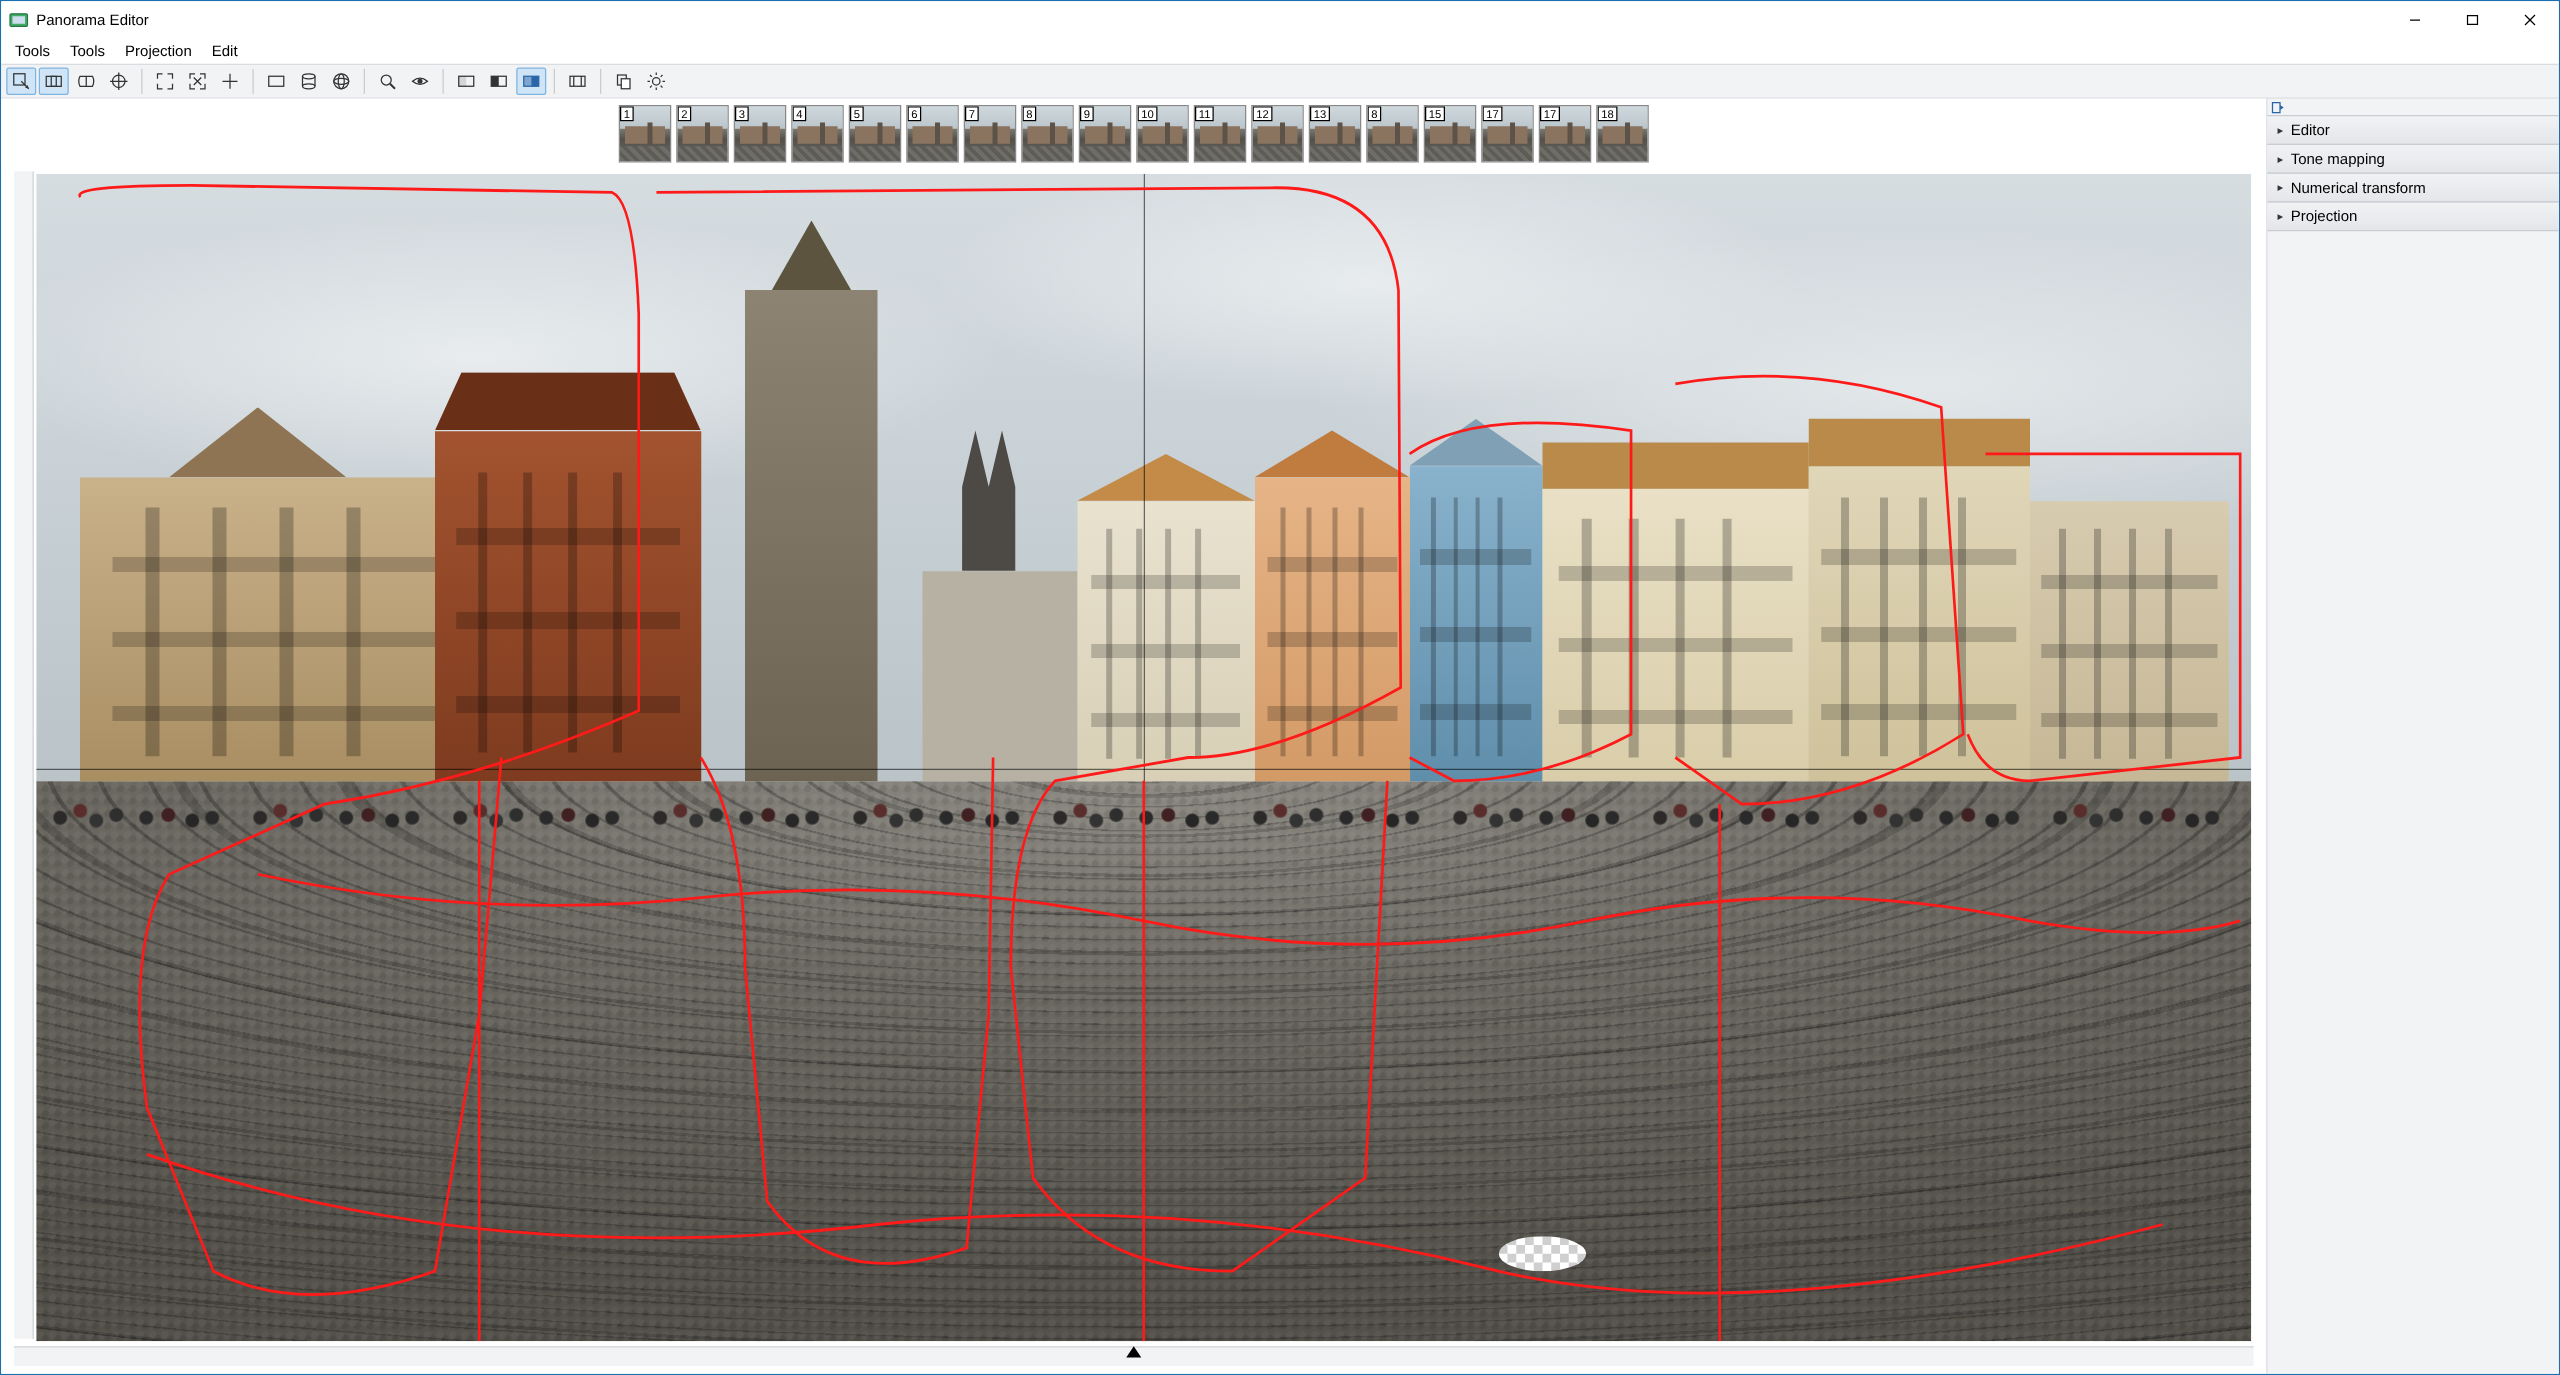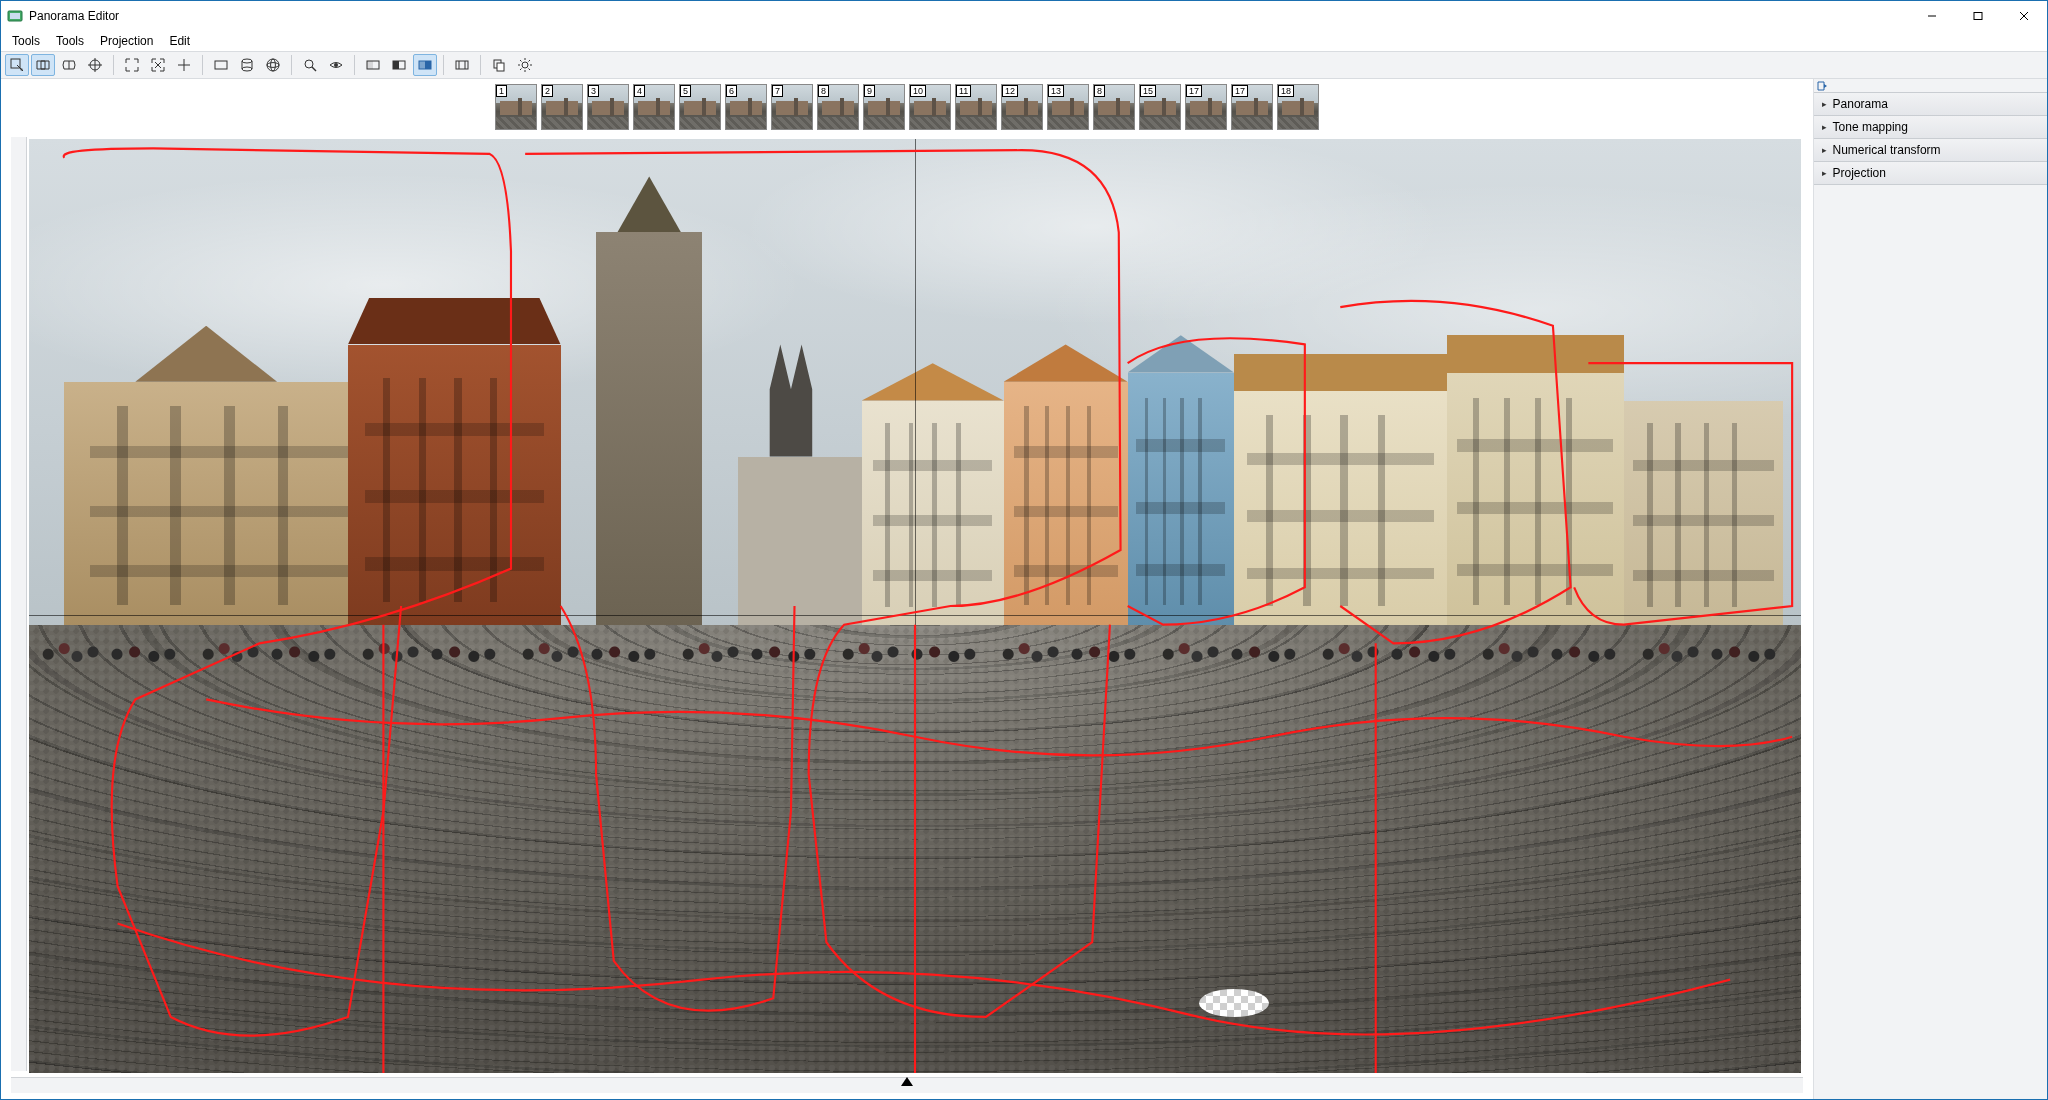--- a/index.html
+++ b/index.html
@@ -494,21 +494,21 @@
 
     <div class="side">
       <div class="side-toggle">
         <svg width="12" height="12">
             <path d="M2 2 L8 2 L8 10 L2 10 Z" fill="none" stroke="#2965a8"></path>
             <path d="M8 4 L11 6 L8 8 Z" fill="#2965a8"></path>
           </svg>
       </div>
       <div class="panelhdr">
           <span class="tri">▸</span>
-          <span>Panorama</span>
+          <span>Editor</span>
         </div>
       <div class="panelhdr">
           <span class="tri">▸</span>
           <span>Tone mapping</span>
         </div>
       <div class="panelhdr">
           <span class="tri">▸</span>
           <span>Numerical transform</span>
         </div>
       <div class="panelhdr">

